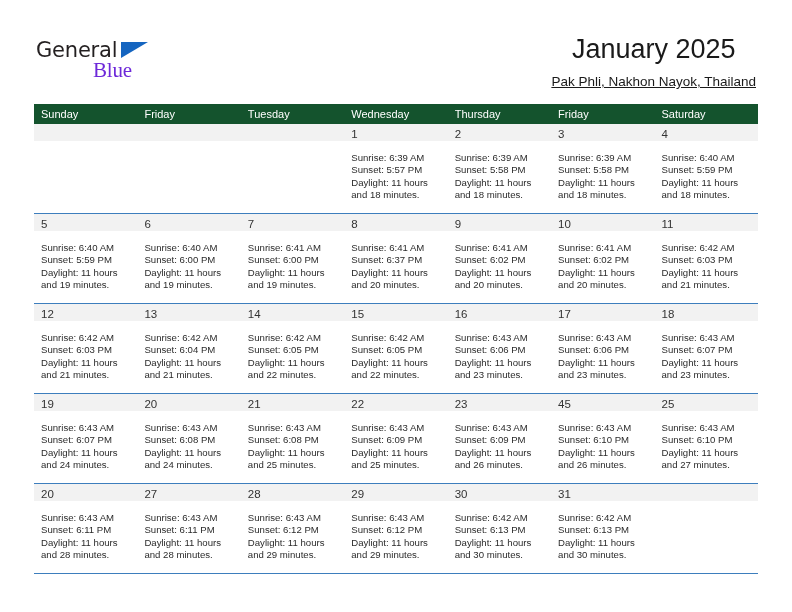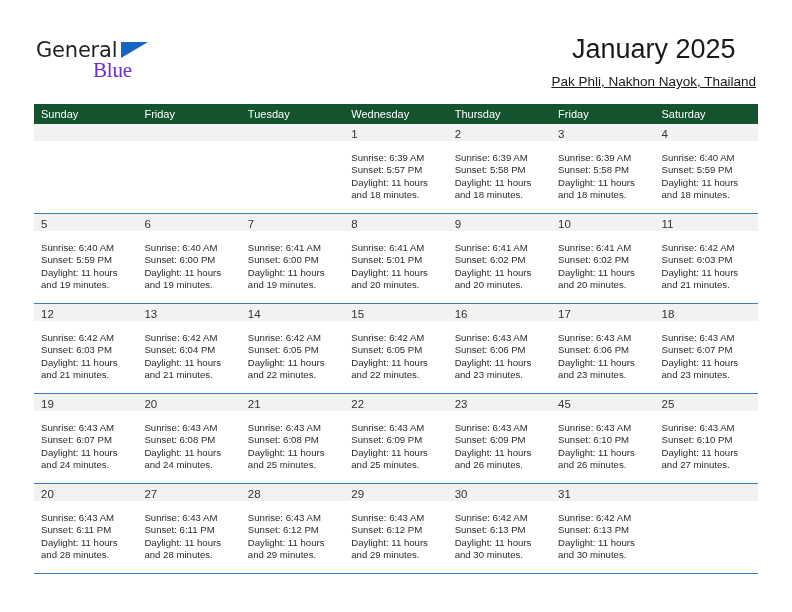--- a/index.html
+++ b/index.html
@@ -275,21 +275,21 @@
           <div>Sunrise: 6:41 AM</div>
           <div>Sunset: 6:00 PM</div>
           <div>Daylight: 11 hours</div>
           <div>and 19 minutes.</div>
         </div>
       </div>
       <div class="day-cell">
         <div class="daynum-band"><span class="daynum">8</span></div>
         <div class="details">
           <div>Sunrise: 6:41 AM</div>
-          <div>Sunset: 5:01 PM</div>
+          <div>Sunset: 6:37 PM</div>
           <div>Daylight: 11 hours</div>
           <div>and 20 minutes.</div>
         </div>
       </div>
       <div class="day-cell">
         <div class="daynum-band"><span class="daynum">9</span></div>
         <div class="details">
           <div>Sunrise: 6:41 AM</div>
           <div>Sunset: 6:02 PM</div>
           <div>Daylight: 11 hours</div>

